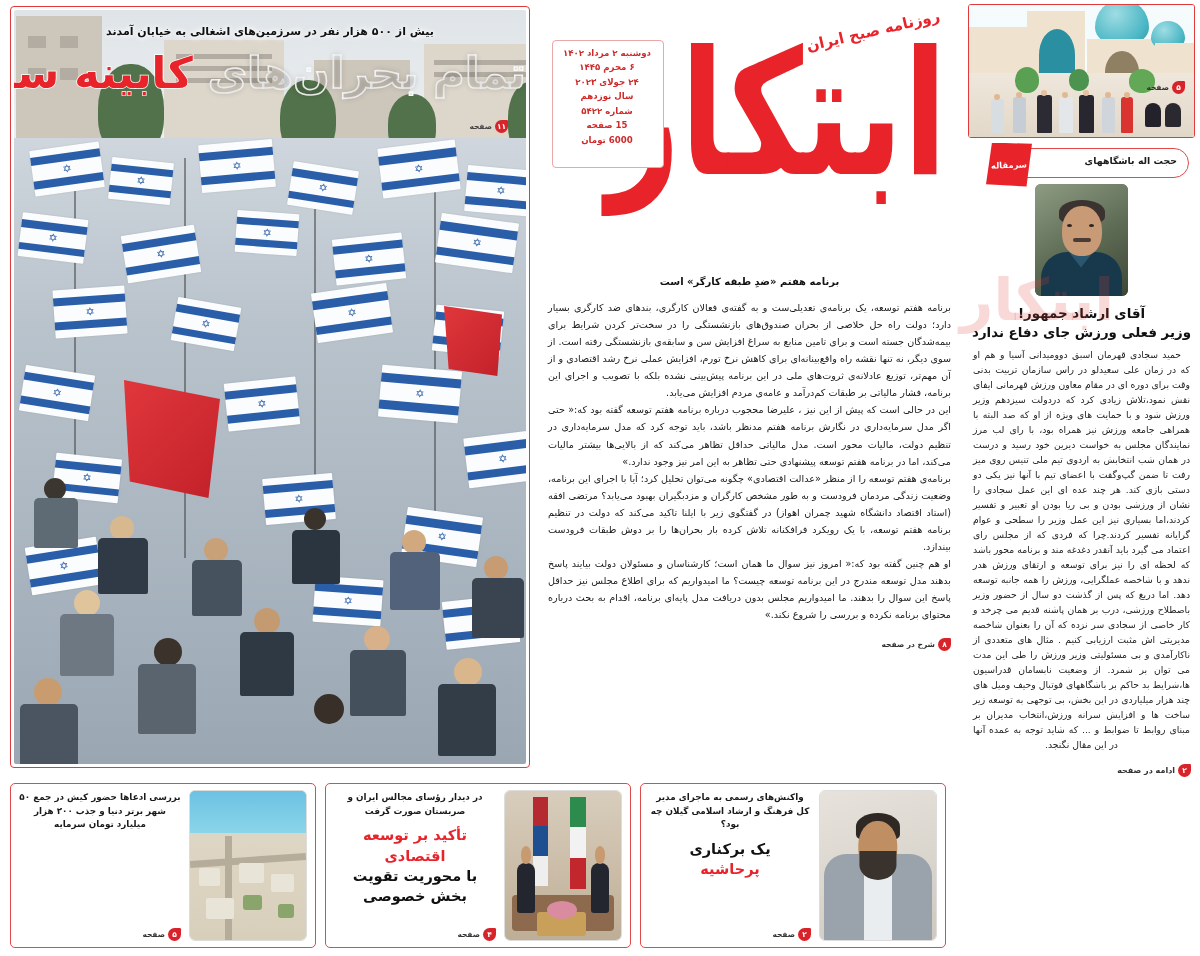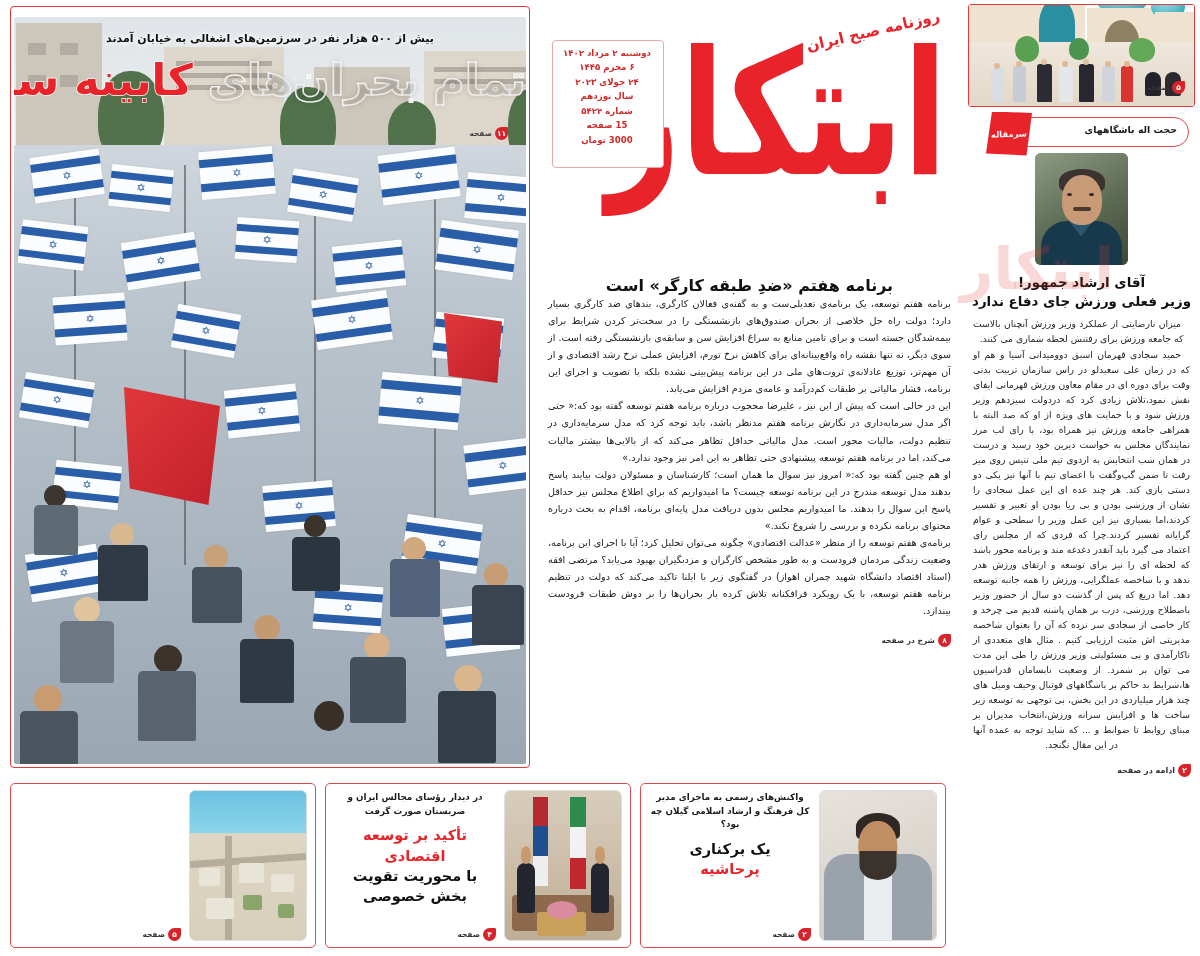--- a/index.html
+++ b/index.html
@@ -272,39 +272,40 @@
   .datebox div {
     font-size: 8.6px;
     color: #cf2a2a;
     font-weight: bold;
     line-height: 1.68;
     white-space: nowrap;
   }
 
   .lead-kicker {
     text-align: center;
-    font-size: 16px;
+    font-size: 10px;
     font-weight: bold;
     color: #111;
     margin-top: 2px;
     letter-spacing: -0.2px;
   }
   .lead-head {
     text-align: center;
     font-size: 45px;
     font-weight: bold;
     color: #0d0d0d;
     margin-top: 4px;
     letter-spacing: -1.6px;
     line-height: 1.05;
     white-space: nowrap;
   }
   .lead-head .hl { color: #e8232a; }
 
   .lead-body {
+    margin-top: 12px;
     font-size: 9.6px;
     line-height: 1.78;
     color: #171717;
     text-align: justify;
     text-align-last: right;
     padding: 0 2px;
   }
   .lead-body p { margin-bottom: 0px; }
 
   .lead-cont {
@@ -321,21 +322,21 @@
   }
   .hero-box {
     border: 1.6px solid #e03a3a;
     border-radius: 4px;
     height: 762px;
     overflow: hidden;
     position: relative;
     background: #fff;
     padding: 3px;
   }
-  .hero-inner { position: absolute; inset: 3px; overflow: hidden; border-radius: 2px; margin-top: 7px; }
+  .hero-inner { position: absolute; inset: 3px; overflow: hidden; border-radius: 2px; }
 
   .hero-top {
     position: absolute;
     left: 0; right: 0; top: 0;
     height: 146px;
     overflow: hidden;
   }
   .city-sky { position:absolute; inset:0; background: linear-gradient(#dfe4e8, #eef1f3); }
   .city-b { position:absolute; background:#cdc6bb; }
   .city-b.lt { background:#ddd6ca; }
@@ -577,21 +578,20 @@
       </div>
 
       <div class="ed-head">
         <div>آقای ارشاد جمهور!</div>
         <div class="l2">وزیر فعلی ورزش جای دفاع ندارد</div>
       </div>
 
       <div class="watermark">ابتکار</div>
 
       <div class="ed-body">
-        <p>میزان نارضایتی از عملکرد وزیر ورزش آنچنان بالاست که جامعه ورزش برای رفتنش لحظه شماری می کنند.</p>
         <p>حمید سجادی قهرمان اسبق دوومیدانی آسیا و هم او که در زمان علی سعیدلو در راس سازمان تربیت بدنی وقت برای دوره ای در مقام معاون ورزش قهرمانی ایفای نقش نمود،تلاش زیادی کرد که دردولت سیزدهم وزیر ورزش شود و با حمایت های ویژه از او که صد البته با همراهی جامعه ورزش نیز همراه بود، با رای لب مرز نمایندگان مجلس به خواست دیرین خود رسید و درست در همان شب انتخابش به اردوی تیم ملی تنیس روی میز رفت تا ضمن گپ‌وگفت با اعضای تیم با آنها نیز یکی دو دستی بازی کند. هر چند عده ای این عمل سجادی را نشان از ورزشی بودن و بی ریا بودن او تعبیر و تفسیر کردند،اما بسیاری نیز این عمل وزیر را سطحی و عوام گرایانه تفسیر کردند.چرا که فردی که از مجلس رای اعتماد می گیرد باید آنقدر دغدغه مند و برنامه محور باشد که لحظه ای را نیز برای توسعه و ارتقای ورزش هدر ندهد و با شاخصه عملگرایی، ورزش را همه جانبه توسعه دهد.  اما دریغ که پس از گذشت دو سال از حضور وزیر باصطلاح ورزشی، درب بر همان پاشنه قدیم می چرخد و کار خاصی از سجادی سر نزده که آن را بعنوان شاخصه مدیریتی اش مثبت ارزیابی کنیم . مثال های متعددی از ناکارآمدی و بی مسئولیتی وزیر ورزش را طی این مدت می توان بر شمرد. از وضعیت نابسامان قدراسیون ها،شرایط بد حاکم بر باشگاههای فوتبال وحیف ومیل های چند هزار میلیاردی در این بخش، بی توجهی به توسعه زیر ساخت ها و افزایش سرانه ورزش،انتخاب مدیران بر مبنای روابط تا ضوابط و ... که شاید توجه به عمده آنها در این مقال نگنجد.</p>
       </div>
 
       <div class="ed-cont">
         <span class="pagebadge">
           <span class="dot">۲</span>
           <span>ادامه در صفحه</span>
         </span>
       </div>
     </div>
@@ -604,31 +604,31 @@
         <div class="logo-main">ابتکار</div>
         <div class="logo-tag">روزنامه صبح ایران</div>
       </div>
       <div class="datebox">
         <div>دوشنبه ۲ مرداد ۱۴۰۲</div>
         <div>۶ محرم ۱۴۴۵</div>
         <div>۲۴ جولای ۲۰۲۳</div>
         <div>سال نوزدهم</div>
         <div>شماره ۵۴۲۲</div>
         <div>15 صفحه</div>
-        <div>3000 تومان</div>
+        <div>6000 تومان</div>
       </div>
     </div>
 
     <div class="lead-kicker">برنامه هفتم «ضدِ طبقه کارگر» است</div>
 
     <div class="lead-body">
       <p>برنامه هفتم توسعه، یک برنامه‌ی تعدیلی‌ست و به گفته‌ی فعالان کارگری، بندهای ضد کارگری بسیار دارد؛ دولت راه حل خلاصی از بحران صندوق‌های بازنشستگی را در سخت‌تر کردن شرایط برای بیمه‌شدگان جسته است و برای تامین منابع به سراغ افزایش سن و سابقه‌ی بازنشستگی رفته است. از سوی دیگر، نه تنها نقشه راه واقع‌بینانه‌ای برای کاهش نرخ تورم، افزایش عملی نرخ رشد اقتصادی و از آن مهم‌تر، توزیع عادلانه‌ی ثروت‌های ملی در این برنامه پیش‌بینی نشده بلکه با تصویب و اجرای این برنامه، فشار مالیاتی بر طبقات کم‌درآمد و عامه‌ی مردم افزایش می‌یابد.</p>
       <p>این در حالی است که پیش از این نیز ، علیرضا محجوب درباره برنامه هفتم توسعه گفته بود که:« حتی اگر مدل سرمایه‌داری در نگارش برنامه هفتم مدنظر باشد، باید توجه کرد که مدل سرمایه‌داری در تنظیم دولت، مالیات محور است. مدل مالیاتی حداقل تظاهر می‌کند که از بالایی‌ها بیشتر مالیات می‌کند، اما در برنامه هفتم توسعه پیشنهادی حتی تظاهر به این امر نیز وجود ندارد.»</p>
+      <p>برنامه‌ی هفتم توسعه را از منظر «عدالت اقتصادی» چگونه می‌توان تحلیل کرد؛ آیا با اجرای این برنامه، وضعیت زندگی مردمان فرودست و به طور مشخص کارگران و مزدبگیران بهبود می‌یابد؟ مرتضی افقه (استاد اقتصاد دانشگاه شهید چمران اهواز) در گفتگوی زیر با ایلنا تاکید می‌کند که دولت در تنظیم برنامه هفتم توسعه، با یک رویکرد فرافکنانه تلاش کرده بار بحران‌ها را بر دوش طبقات فرودست بیندازد.</p>
       <p>او هم چنین گفته بود که:« امروز نیز سوال ما همان است؛ کارشناسان و مسئولان دولت بیایند پاسخ بدهند مدل توسعه مندرج در این برنامه توسعه چیست؟ ما امیدواریم که برای اطلاع مجلس نیز حداقل پاسخ این سوال را بدهند. ما امیدواریم مجلس بدون دریافت مدل پایه‌ای برنامه، اقدام به بحث درباره محتوای برنامه نکرده و بررسی را شروع نکند.»</p>
-      <p>برنامه‌ی هفتم توسعه را از منظر «عدالت اقتصادی» چگونه می‌توان تحلیل کرد؛ آیا با اجرای این برنامه، وضعیت زندگی مردمان فرودست و به طور مشخص کارگران و مزدبگیران بهبود می‌یابد؟ مرتضی افقه (استاد اقتصاد دانشگاه شهید چمران اهواز) در گفتگوی زیر با ایلنا تاکید می‌کند که دولت در تنظیم برنامه هفتم توسعه، با یک رویکرد فرافکنانه تلاش کرده بار بحران‌ها را بر دوش طبقات فرودست بیندازد.</p>
     </div>
 
     <div class="lead-cont">
       <span class="pagebadge">
         <span class="dot">۸</span>
         <span>شرح در صفحه</span>
       </span>
     </div>
   </div>
 
@@ -847,20 +847,21 @@
         <div class="p-kish-road" style="left:0;top:44%;width:100%;height:5%;transform:rotate(-4deg);"></div>
         <div class="p-kish-road" style="left:30%;top:30%;width:6%;height:70%;"></div>
         <div class="p-kish-blk" style="left:8%;top:52%;width:18%;height:12%;"></div>
         <div class="p-kish-blk" style="left:42%;top:48%;width:22%;height:14%;"></div>
         <div class="p-kish-blk" style="left:70%;top:56%;width:20%;height:12%;"></div>
         <div class="p-kish-blk" style="left:14%;top:72%;width:24%;height:14%;"></div>
         <div class="p-kish-green" style="left:46%;top:70%;width:16%;height:10%;"></div>
         <div class="p-kish-green" style="left:76%;top:76%;width:14%;height:9%;"></div>
       </div>
       <div class="bx-txt">
+        <div class="bx-kicker">بررسی ادعاها حضور کیش در جمع ۵۰ شهر برتر دنیا و جذب ۲۰۰ هزار میلیارد تومان سرمایه</div>
         <div class="bx-foot">
           <span class="pagebadge">
             <span class="dot">۵</span>
             <span>صفحه</span>
           </span>
         </div>
       </div>
     </div>
   </div>
 

